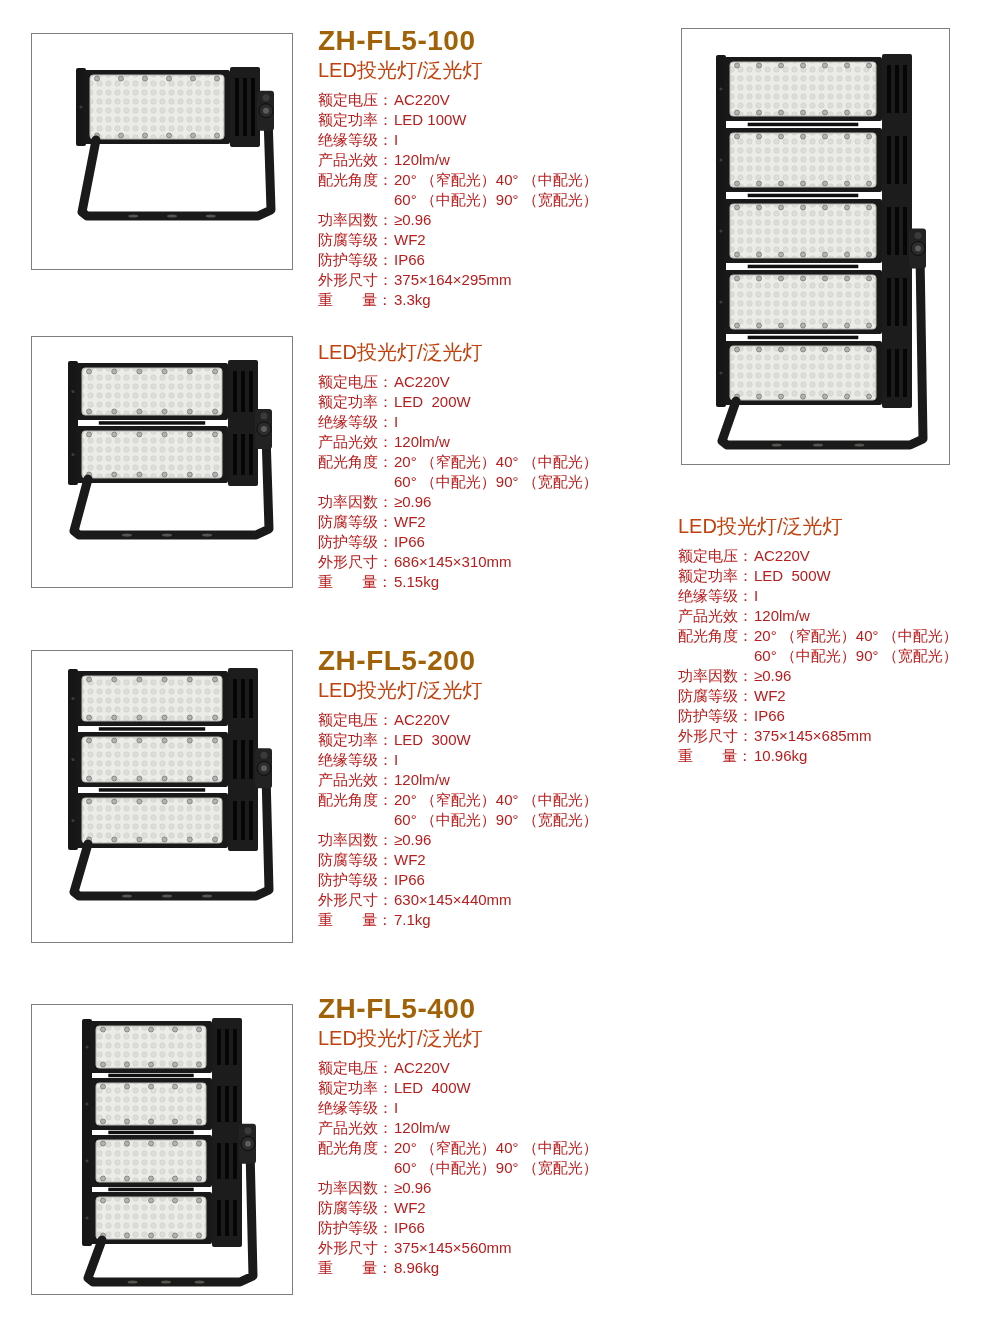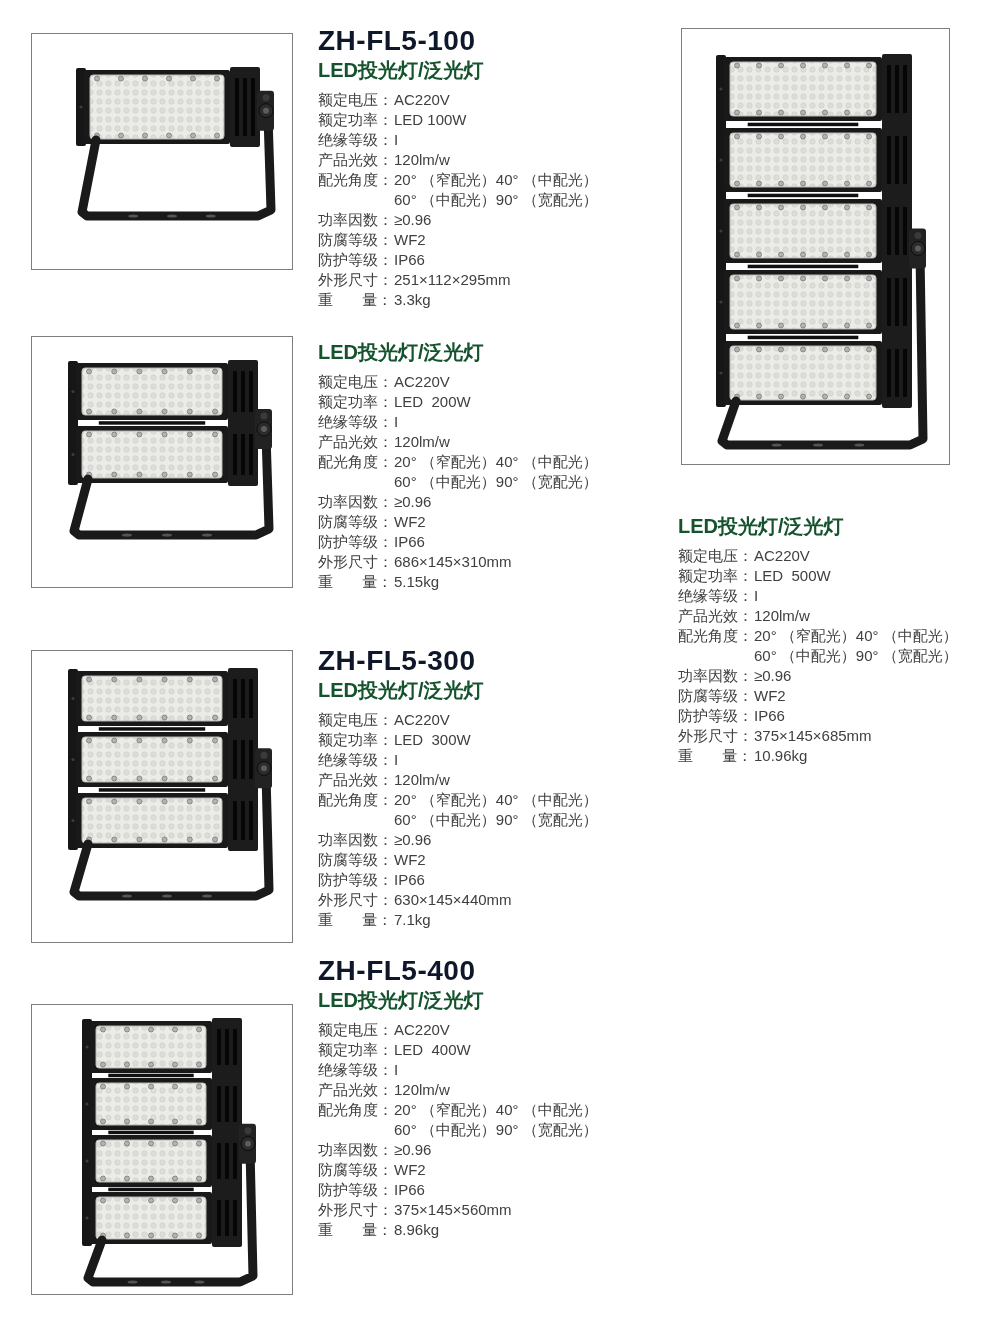--- a/index.html
+++ b/index.html
@@ -10,28 +10,28 @@
   }
   .page{position:relative;width:1000px;height:1321px;background:#ffffff;overflow:hidden;}
   figure.photo{
     position:absolute;margin:0;box-sizing:border-box;
     border:1px solid #7e7e7e;background:#ffffff;
   }
   figure.photo svg{display:block;}
   section.prod{position:absolute;}
   .title{
     margin:0;font-size:28px;line-height:30px;font-weight:bold;
-    color:#0f172a;letter-spacing:.5px;white-space:pre;
+    color:#a16207;letter-spacing:.5px;white-space:pre;
   }
   .subtitle{
-    margin:2px 0 8px 0;font-size:20px;line-height:24px;font-weight:bold;
-    color:#14532d;white-space:pre;
+    margin:2px 0 8px 0;font-size:20px;line-height:24px;font-weight:normal;
+    color:#c2410c;white-space:pre;
   }
   .specs{display:block;}
-  .spec-row{display:flex;font-size:15px;line-height:20px;color:#404040;}
+  .spec-row{display:flex;font-size:15px;line-height:20px;color:#b91c1c;}
   .spec-label{flex:0 0 76px;white-space:pre;}
   .spec-value{white-space:pre;}
 </style>
 </head>
 <body>
 
 <div class="page">
 
   <figure class="photo" id="ph0" style="left:31px;top:33px;width:262px;height:237px">
       <svg viewBox="0 0 260 235" width="100%" height="100%">
@@ -455,21 +455,21 @@
         <div class="spec-row">
           <span class="spec-label">防腐等级：</span>
           <span class="spec-value">WF2</span>
         </div>
         <div class="spec-row">
           <span class="spec-label">防护等级：</span>
           <span class="spec-value">IP66</span>
         </div>
         <div class="spec-row">
           <span class="spec-label">外形尺寸：</span>
-          <span class="spec-value">251×112×295mm</span>
+          <span class="spec-value">375×164×295mm</span>
         </div>
         <div class="spec-row">
           <span class="spec-label">重       量：</span>
           <span class="spec-value">3.3kg</span>
         </div>
       </div>
   </section>
 
   <section class="prod" style="left:318px;top:338px;width:340px">
     <h3 class="subtitle">LED投光灯/泛光灯</h3>
@@ -515,21 +515,21 @@
           <span class="spec-value">686×145×310mm</span>
         </div>
         <div class="spec-row">
           <span class="spec-label">重       量：</span>
           <span class="spec-value">5.15kg</span>
         </div>
       </div>
   </section>
 
   <section class="prod" style="left:318px;top:646px;width:340px">
-    <h2 class="title">ZH-FL5-300</h2>
+    <h2 class="title">ZH-FL5-200</h2>
     <h3 class="subtitle">LED投光灯/泛光灯</h3>
     <div class="specs">
         <div class="spec-row">
           <span class="spec-label">额定电压：</span>
           <span class="spec-value">AC220V</span>
         </div>
         <div class="spec-row">
           <span class="spec-label">额定功率：</span>
           <span class="spec-value">LED  300W</span>
         </div>
@@ -565,21 +565,21 @@
           <span class="spec-label">外形尺寸：</span>
           <span class="spec-value">630×145×440mm</span>
         </div>
         <div class="spec-row">
           <span class="spec-label">重       量：</span>
           <span class="spec-value">7.1kg</span>
         </div>
       </div>
   </section>
 
-  <section class="prod" style="left:318px;top:956px;width:340px">
+  <section class="prod" style="left:318px;top:994px;width:340px">
     <h2 class="title">ZH-FL5-400</h2>
     <h3 class="subtitle">LED投光灯/泛光灯</h3>
     <div class="specs">
         <div class="spec-row">
           <span class="spec-label">额定电压：</span>
           <span class="spec-value">AC220V</span>
         </div>
         <div class="spec-row">
           <span class="spec-label">额定功率：</span>
           <span class="spec-value">LED  400W</span>

